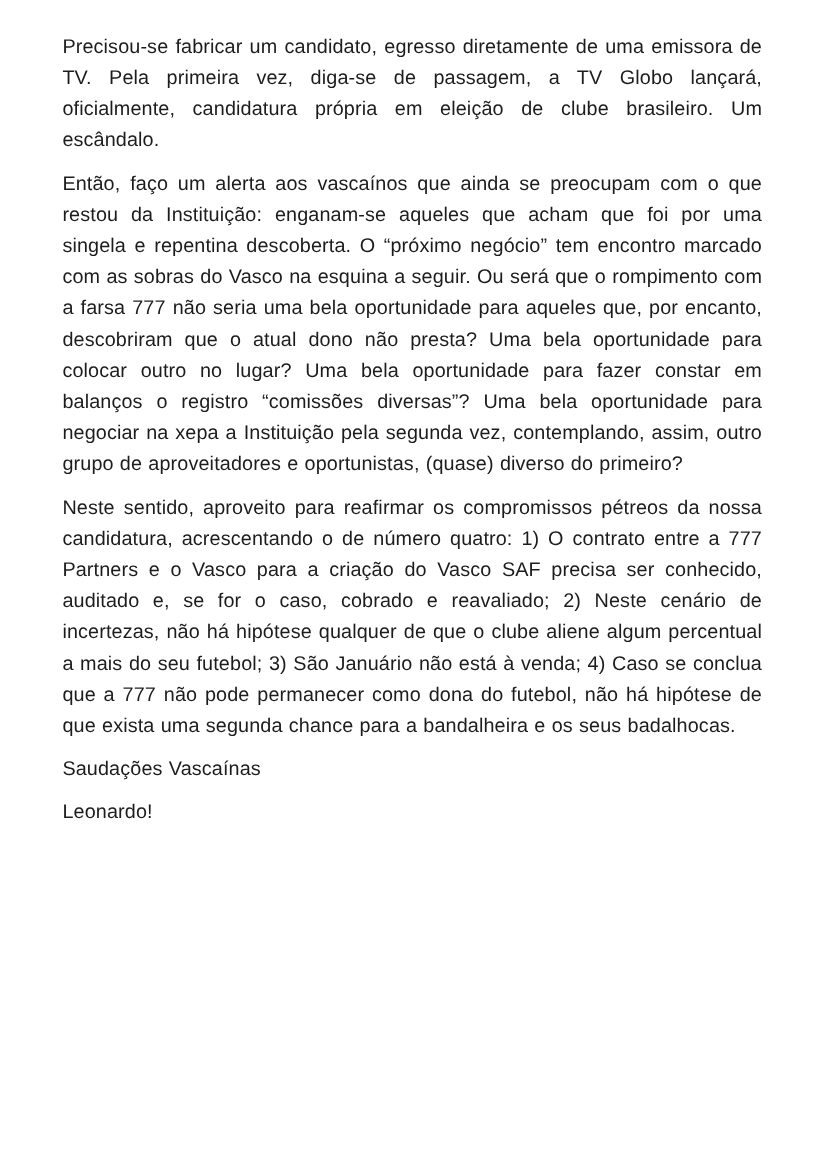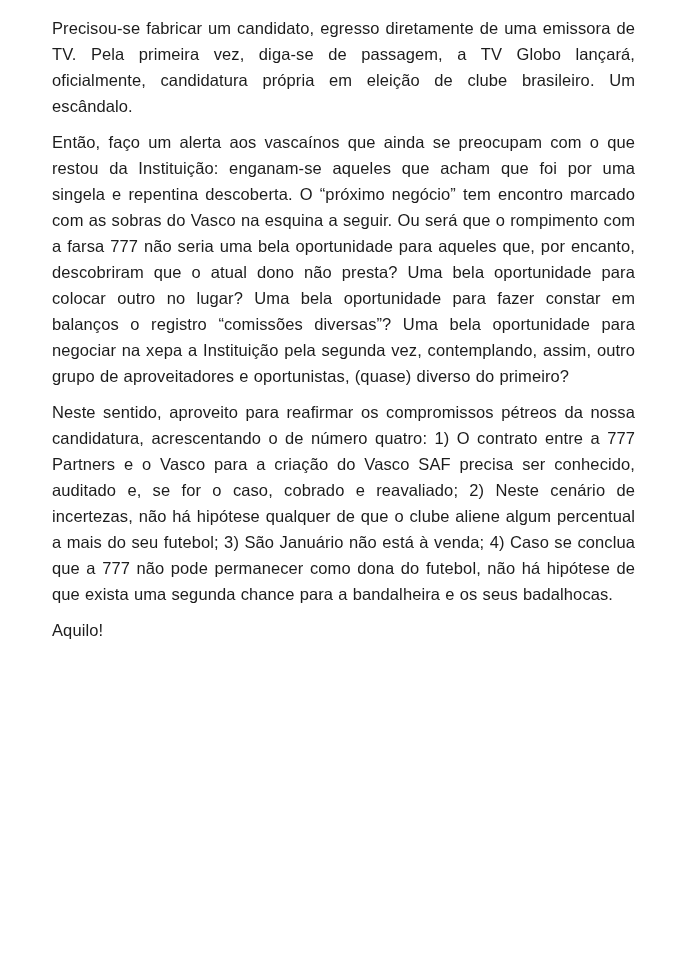--- a/index.html
+++ b/index.html
@@ -5,21 +5,21 @@
   * { margin: 0; padding: 0; box-sizing: border-box; }
   html, body {
     background: #ffffff;
     font-family: "Liberation Sans", sans-serif;
   }
   .page {
     position: relative;
     width: 683px;
     height: 962px;
     background: #ffffff;
-    padding: 15px 48px 0 52px;
+    padding: 26px 48px 0 52px;
     overflow: hidden;
   }
   .doc-paragraph {
     font-size: 16.5px;
     line-height: 26px;
     color: #1c1c1c;
     text-align: justify;
     text-justify: inter-word;
     margin-bottom: 10px;
     letter-spacing: 0.1px;
@@ -30,14 +30,15 @@
     margin-bottom: 10px;
   }
 </style>
 </head>
 <body>
 
 <div class="page">
   <p class="doc-paragraph">Precisou-se fabricar um candidato, egresso diretamente de uma emissora de TV. Pela primeira vez, diga-se de passagem, a TV Globo lançará, oficialmente, candidatura própria em eleição de clube brasileiro. Um escândalo.</p>
   <p class="doc-paragraph">Então, faço um alerta aos vascaínos que ainda se preocupam com o que restou da Instituição: enganam-se aqueles que acham que foi por uma singela e repentina descoberta. O “próximo negócio” tem encontro marcado com as sobras do Vasco na esquina a seguir. Ou será que o rompimento com a farsa 777 não seria uma bela oportunidade para aqueles que, por encanto, descobriram que o atual dono não presta? Uma bela oportunidade para colocar outro no lugar? Uma bela oportunidade para fazer constar em balanços o registro “comissões diversas”? Uma bela oportunidade para negociar na xepa a Instituição pela segunda vez, contemplando, assim, outro grupo de aproveitadores e oportunistas, (quase) diverso do primeiro?</p>
   <p class="doc-paragraph">Neste sentido, aproveito para reafirmar os compromissos pétreos da nossa candidatura, acrescentando o de número quatro: 1) O contrato entre a 777 Partners e o Vasco para a criação do Vasco SAF precisa ser conhecido, auditado e, se for o caso, cobrado e reavaliado; 2) Neste cenário de incertezas, não há hipótese qualquer de que o clube aliene algum percentual a mais do seu futebol; 3) São Januário não está à venda; 4) Caso se conclua que a 777 não pode permanecer como dona do futebol, não há hipótese de que exista uma segunda chance para a bandalheira e os seus badalhocas.</p>
-  <p class="doc-paragraph signature-line">Aquilo!</p>
+  <p class="doc-paragraph signature-line">Saudações Vascaínas</p>
+  <p class="doc-paragraph signature-line">Leonardo!</p>
 </div>
 
 </body></html>

